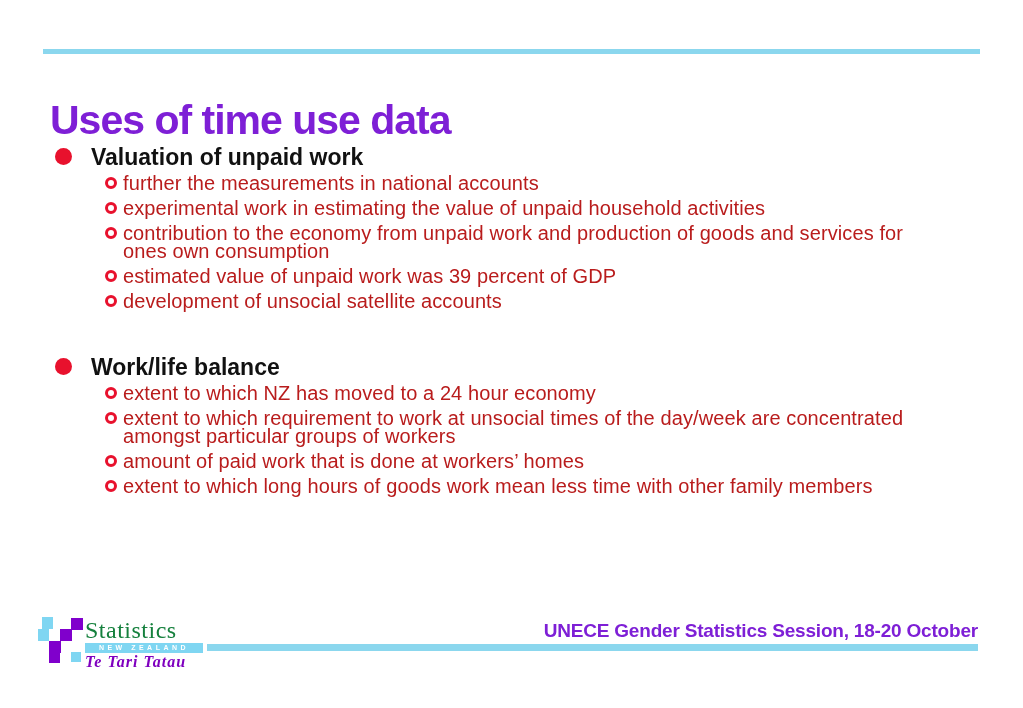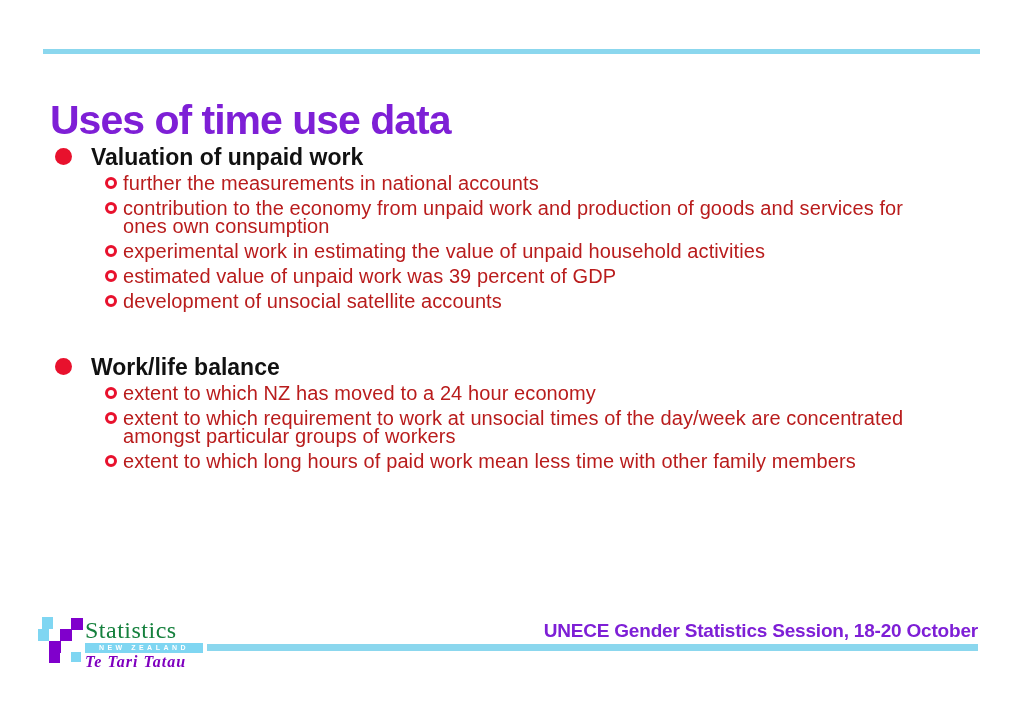--- a/index.html
+++ b/index.html
@@ -87,25 +87,25 @@
     <span class="disc"></span>
     <span>Valuation of unpaid work</span>
   </div>
   <ul class="bullets">
     <li>
       <span class="ring"></span>
       <span class="btxt">further the measurements in national accounts</span>
     </li>
     <li>
       <span class="ring"></span>
-      <span class="btxt">contribution to the economy from unpaid work and production of goods and services for ones own consumption</span>
+      <span class="btxt">experimental work in estimating the value of unpaid household activities</span>
     </li>
     <li>
       <span class="ring"></span>
-      <span class="btxt">experimental work in estimating the value of unpaid household activities</span>
+      <span class="btxt">contribution to the economy from unpaid work and production of goods and services for ones own consumption</span>
     </li>
     <li>
       <span class="ring"></span>
       <span class="btxt">estimated value of unpaid work was 39 percent of GDP</span>
     </li>
     <li>
       <span class="ring"></span>
       <span class="btxt">development of unsocial satellite accounts</span>
     </li>
   </ul>
@@ -120,21 +120,25 @@
     <li>
       <span class="ring"></span>
       <span class="btxt">extent to which NZ has moved to a 24 hour economy</span>
     </li>
     <li>
       <span class="ring"></span>
       <span class="btxt">extent to which requirement to work at unsocial times of the day/week are concentrated amongst particular groups of workers</span>
     </li>
     <li>
       <span class="ring"></span>
-      <span class="btxt">extent to which long hours of paid work mean less time with other family members</span>
+      <span class="btxt">amount of paid work that is done at workers’ homes</span>
+    </li>
+    <li>
+      <span class="ring"></span>
+      <span class="btxt">extent to which long hours of goods work mean less time with other family members</span>
     </li>
   </ul>
 </div>
 
 <svg class="fern" width="46" height="48" viewBox="0 0 46 48">
   <rect x="4" y="1" width="11" height="12" fill="#7fd6f2"></rect>
   <rect x="0" y="13" width="11" height="12" fill="#7fd6f2"></rect>
   <rect x="33" y="2" width="12" height="12" fill="#8000cc"></rect>
   <rect x="22" y="13" width="12" height="12" fill="#8000cc"></rect>
   <rect x="11" y="25" width="12" height="12" fill="#8000cc"></rect>

